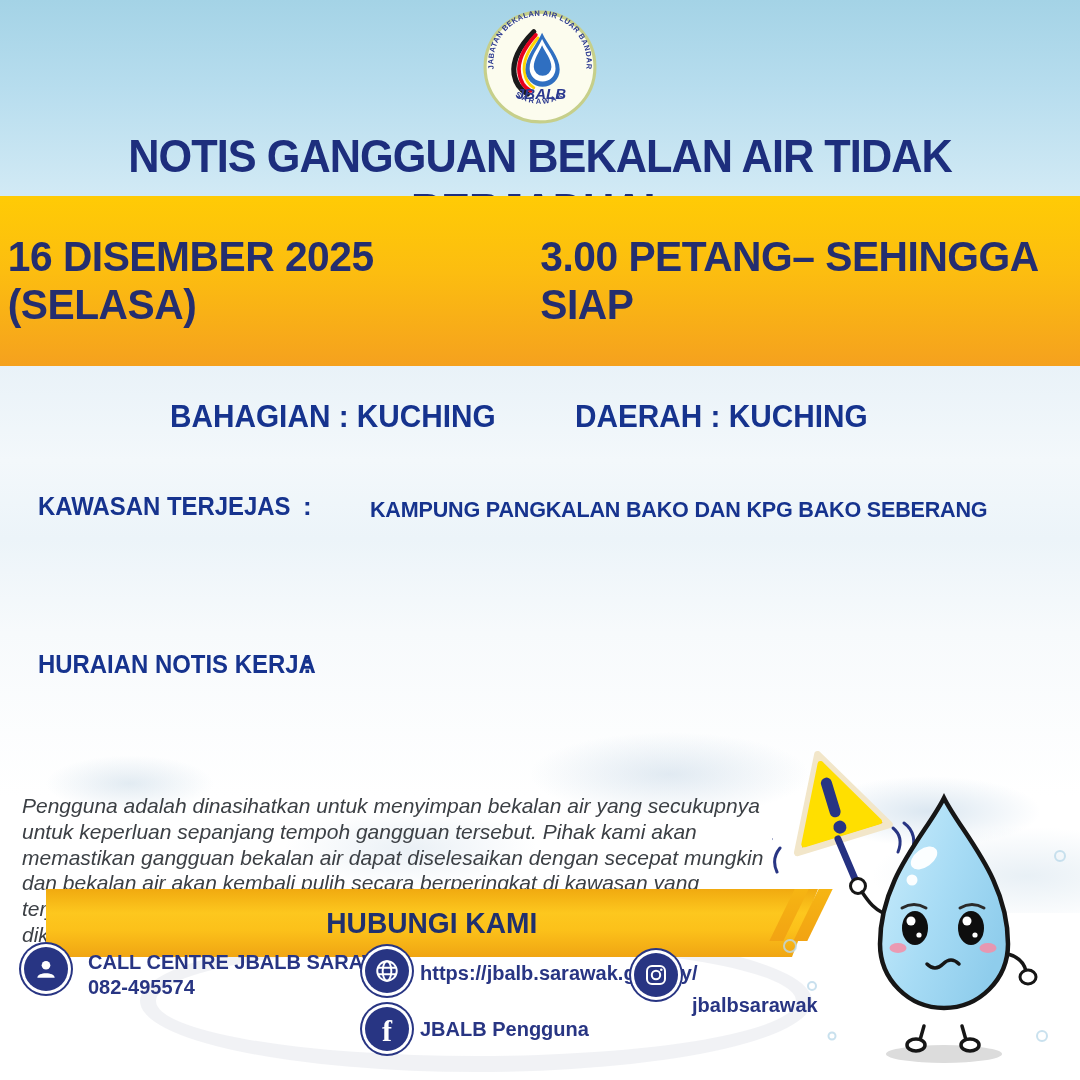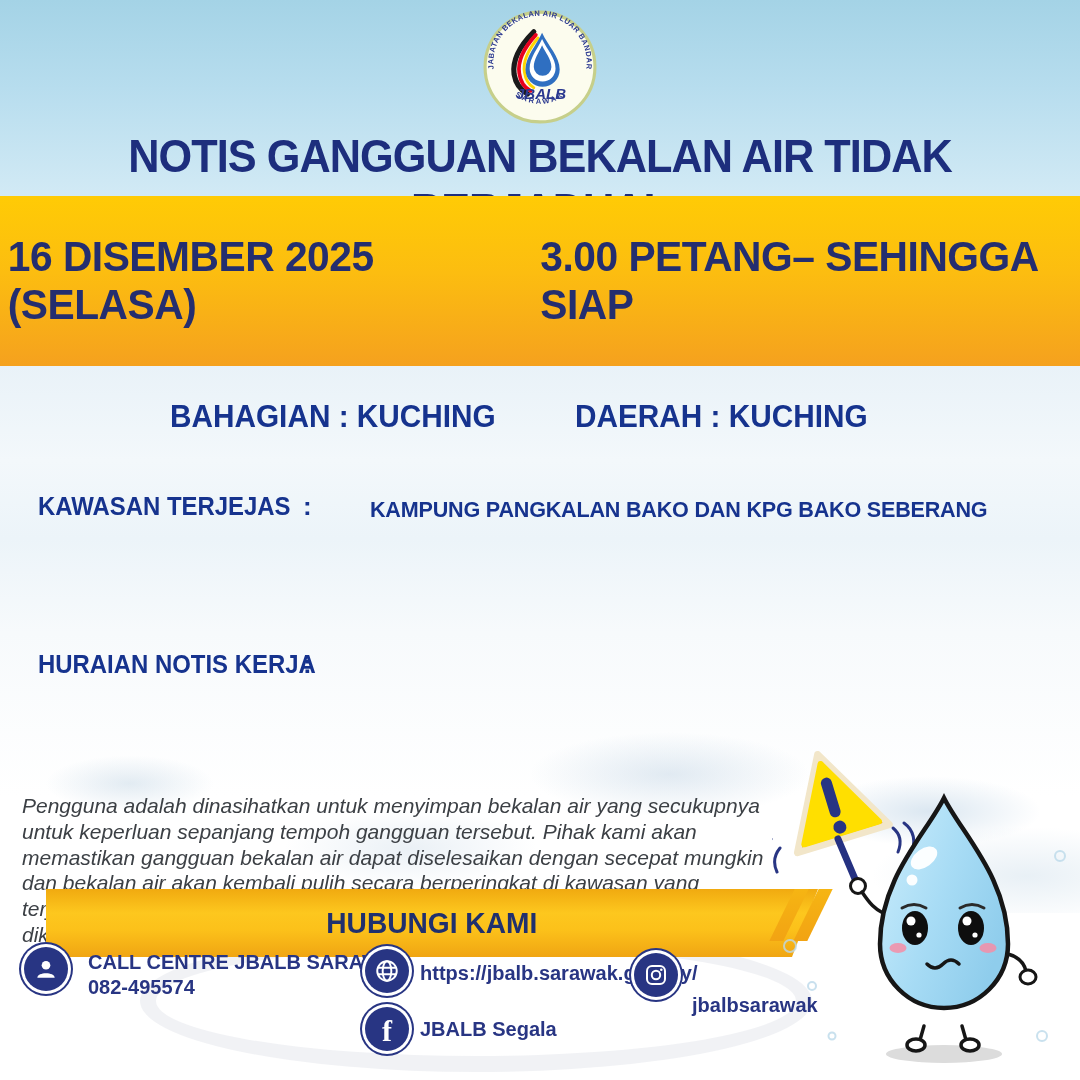--- a/index.html
+++ b/index.html
@@ -144,21 +144,21 @@
       <rect x="3" y="3" width="18" height="18" rx="5"></rect>
         <circle cx="12" cy="12" r="4.2"></circle>
       <circle cx="17.3" cy="6.7" r="1.3" fill="#fff" stroke="none"></circle>
       </svg>
   </div>
   <div class="ctext" style="left:692px;top:965px;margin-top:28px;">jbalbsarawak</div>
 
   <div class="cicon" style="left:365px;top:1007px;">
     <span class="fb-f">f</span>
   </div>
-  <div class="ctext" style="left:420px;top:1017px;">JBALB Segala</div>
+  <div class="ctext" style="left:420px;top:1017px;">JBALB Pengguna</div>
 
   <svg class="mascot" viewBox="0 0 308 344">
     <defs>
       <linearGradient id="bodyGrad" x1="0" y1="0" x2="1" y2="0.6">
         <stop offset="0" stop-color="#cdeefc"></stop>
           <stop offset="0.55" stop-color="#a8dcf5"></stop>
         <stop offset="1" stop-color="#8fcdec"></stop>
       </linearGradient>
     </defs>
 

